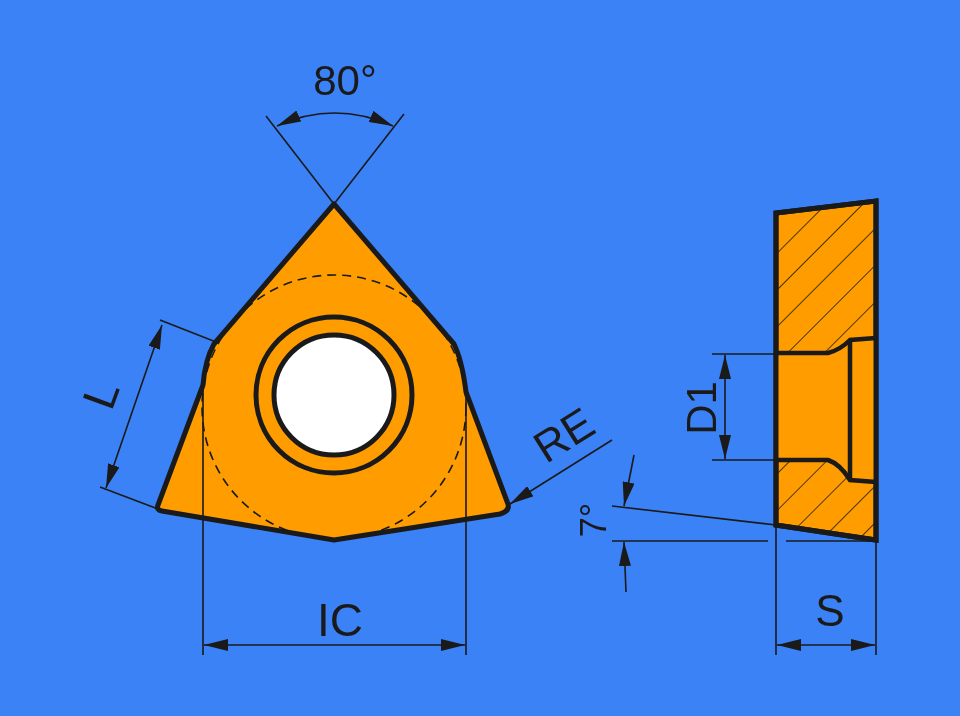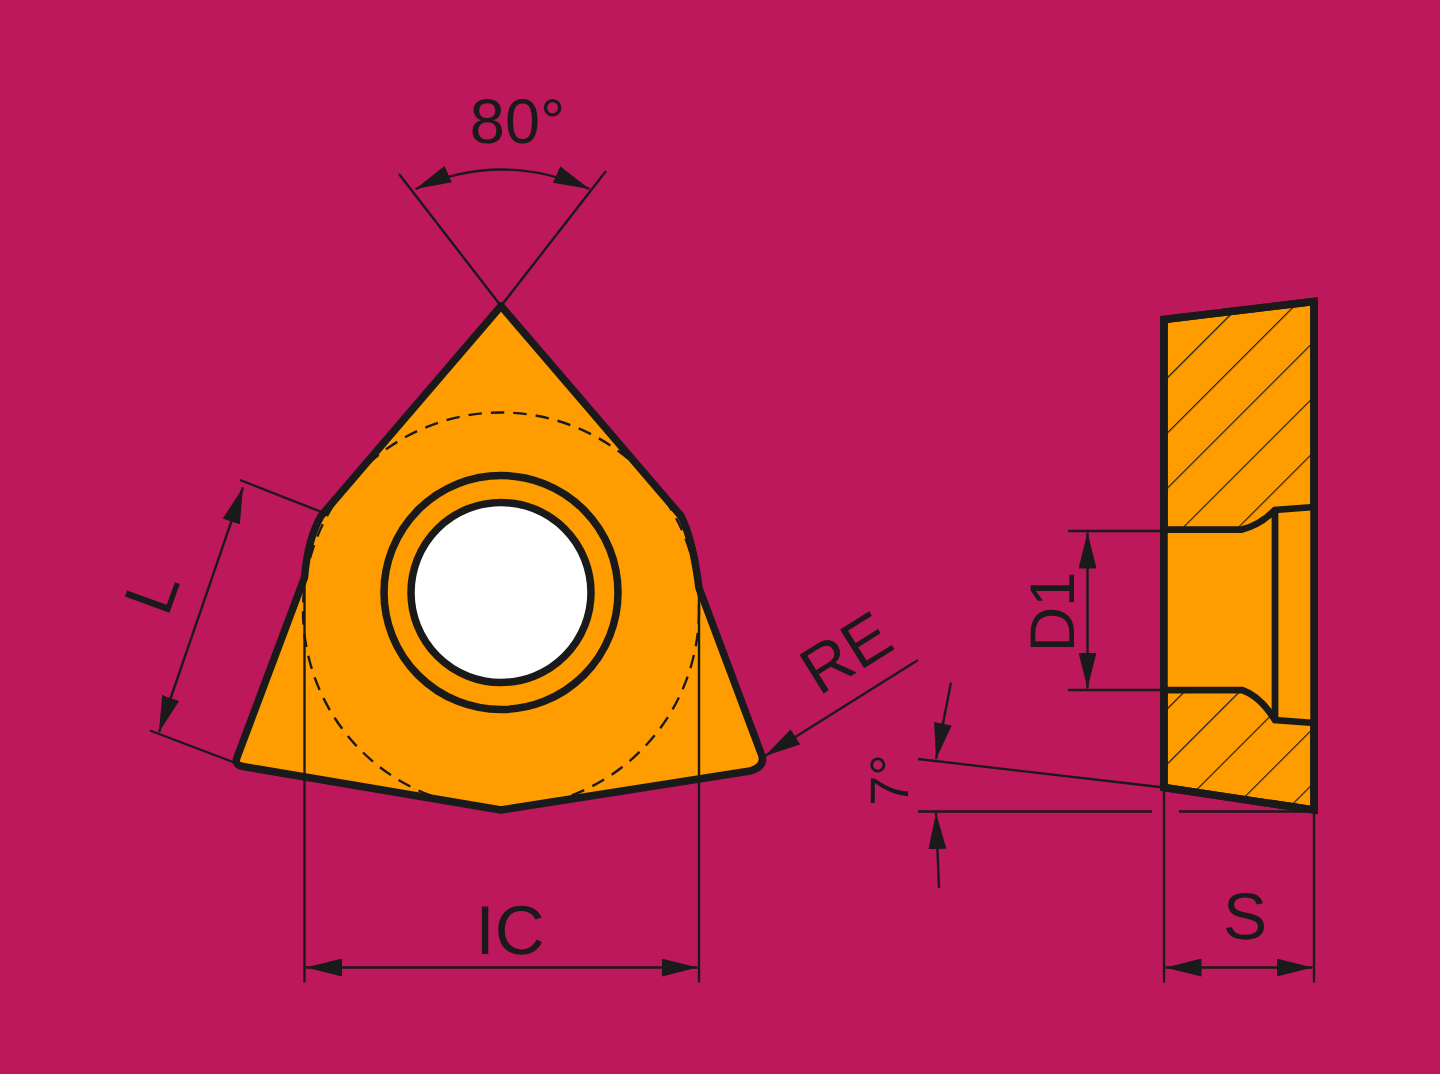--- a/index.html
+++ b/index.html
@@ -1,16 +1,16 @@
 <!DOCTYPE html>
 <html><head>
   <meta charset="utf-8">
   <style>
     html, body { margin: 0; padding: 0; background: #ffffff; }
-    .canvas { width: 960px; height: 716px; position: relative; background: #be185d; }
+    .canvas { width: 960px; height: 716px; position: relative; background: #3b82f6; }
     svg { display: block; }
     .lbl { font-family: "Liberation Sans", "DejaVu Sans", sans-serif; fill: #1a1a1a; }
   </style>
 </head>
 <body>
 
 <div class="canvas">
   <svg width="960" height="716" viewBox="0 0 960 716" xmlns="http://www.w3.org/2000/svg">
     <defs>
       <marker id="arr" viewBox="0 0 20 10" refX="20" refY="5" markerWidth="24" markerHeight="12" markerUnits="userSpaceOnUse" orient="auto-start-reverse">

